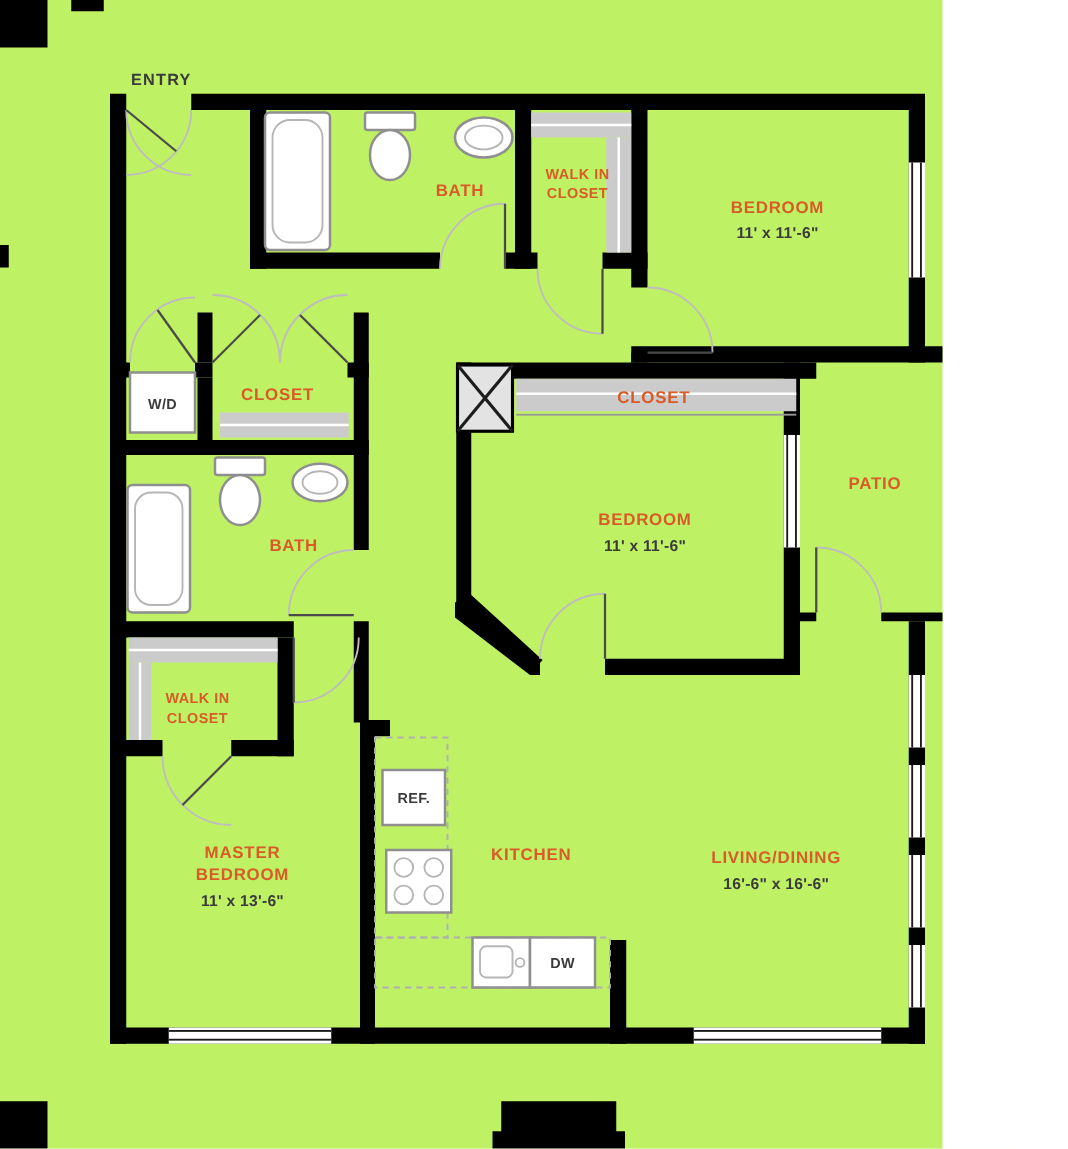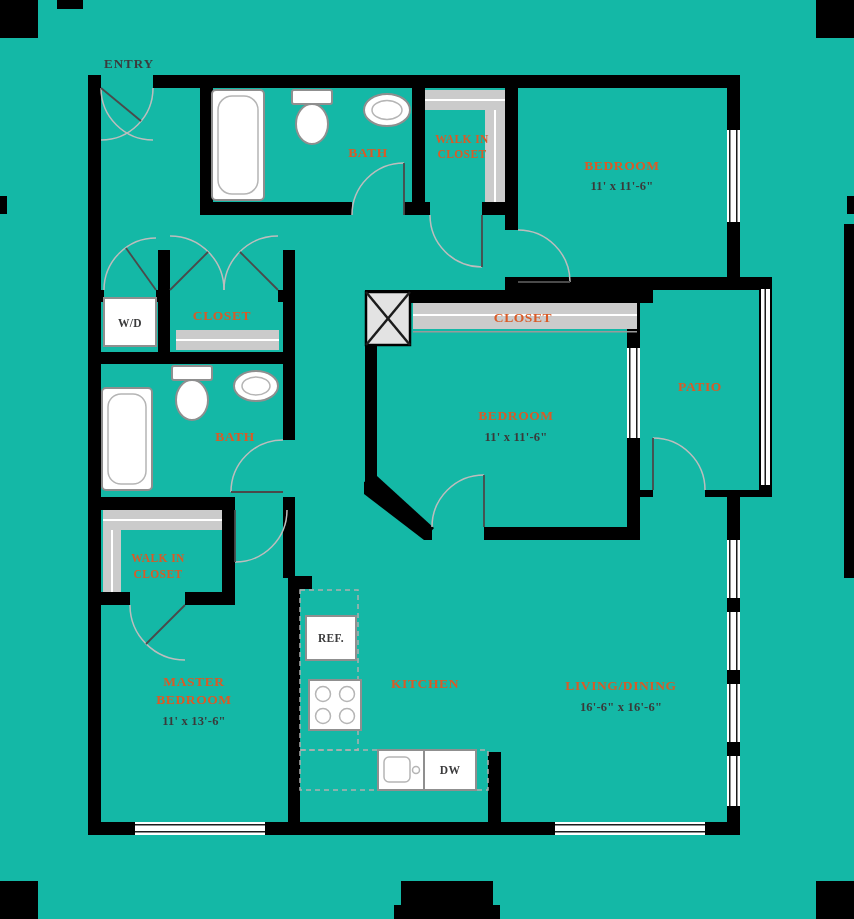--- a/index.html
+++ b/index.html
@@ -1,17 +1,17 @@
 <!DOCTYPE html>
 <html><head>
 <meta charset="utf-8">
 <style>
   html,body{margin:0;padding:0;background:#ffffff;}
-  .canvas{position:relative;width:854px;height:919px;background:#14b8a6;overflow:hidden;
-          font-family:Liberation Serif, serif;}
+  .canvas{position:relative;width:754px;height:919px;background:#bef264;overflow:hidden;
+          font-family:Liberation Sans, sans-serif;}
   svg{display:block;}
   .wall{fill:#000000;stroke:none;}
   .artifact{fill:#000000;}
   .shelf{fill:#cbcbcb;}
   .shelf-line{fill:#ffffff;}
   .rod{fill:#9a9a9a;}
   .fixture{fill:#ffffff;stroke:#8f8f8f;stroke-width:2;}
   .fixture-inner{fill:none;stroke:#b5b5b5;stroke-width:1.5;}
   .counter{fill:none;stroke:#b0b0b0;stroke-width:1.5;stroke-dasharray:5 4;}
   .win{fill:#ffffff;}

